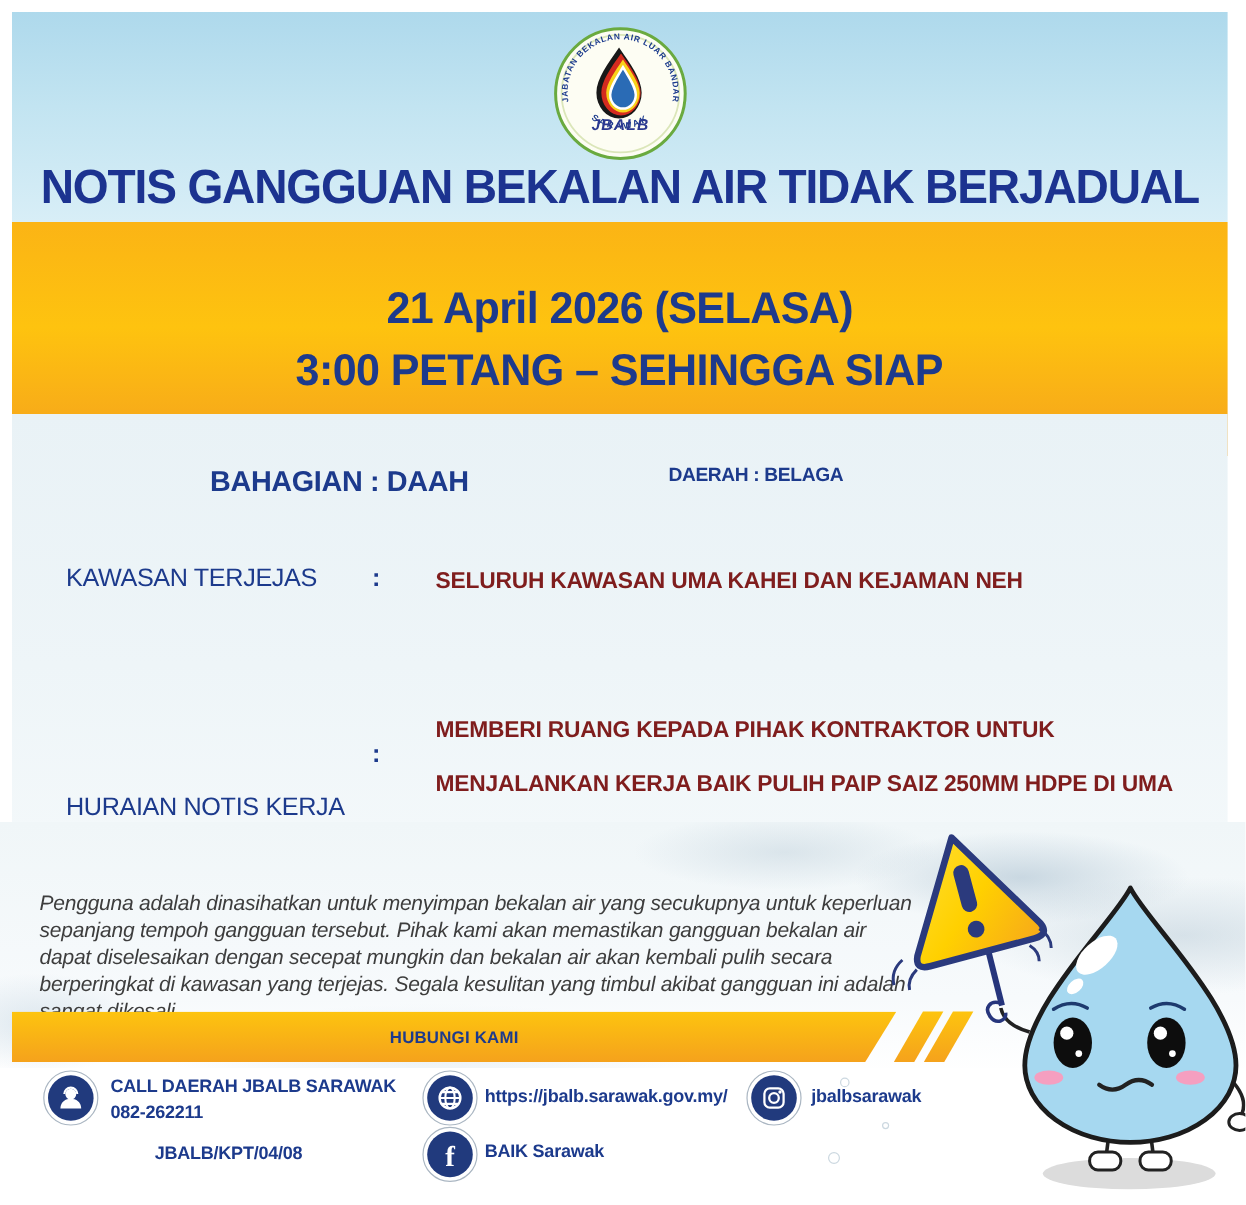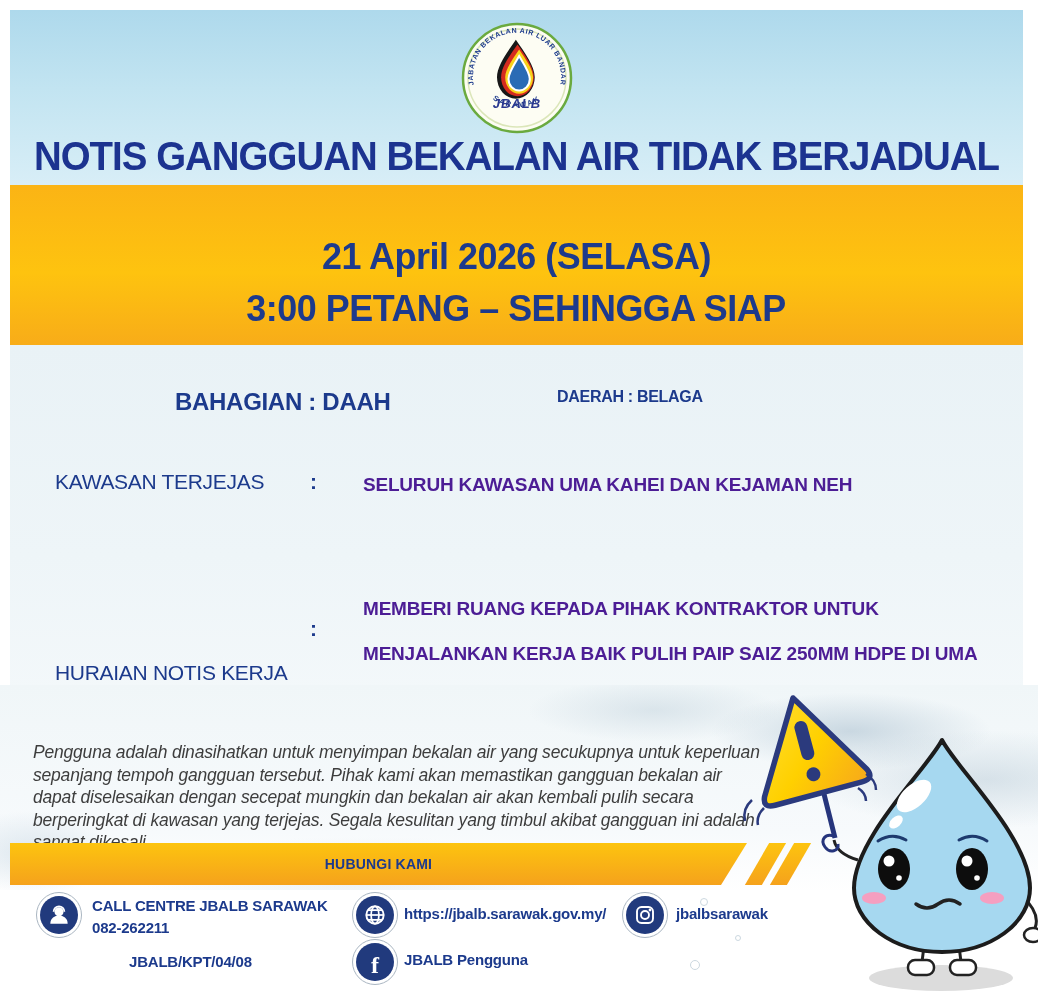--- a/index.html
+++ b/index.html
@@ -22,21 +22,21 @@
 
   
   .content-bg { position:absolute; left:10px; top:345px; width:1013px; height:350px;
     background:linear-gradient(180deg,#e9f2f6 0%,#eef5f8 60%,#f3f8fa 100%); }
   .loc-row { position:absolute; top:388px; left:0; width:1038px; height:32px; }
   .loc-bahagian { position:absolute; left:175px; font-size:24px; font-weight:bold; color:#1c3a8c; letter-spacing:-.3px; }
   .loc-daerah   { position:absolute; left:557px; font-size:16px; font-weight:bold; color:#1c3a8c; letter-spacing:-.3px; }
 
   .detail-label { position:absolute; left:55px; font-size:21px; font-weight:normal; color:#1c3a8c; letter-spacing:-.3px; }
   .detail-colon { position:absolute; left:310px; font-size:21px; font-weight:bold; color:#1c3a8c; }
-  .detail-line  { position:absolute; left:363px; font-size:19px; font-weight:bold; color:#4c1d95; letter-spacing:-.2px; white-space:nowrap; }
+  .detail-line  { position:absolute; left:363px; font-size:19px; font-weight:bold; color:#7f1d1d; letter-spacing:-.2px; white-space:nowrap; }
 
   
   .splash-band { position:absolute; left:0; top:685px; width:1038px; height:210px;
     background:
       radial-gradient(ellipse 200px 55px at 82% 22%, rgba(168,190,206,.55), transparent 70%),
       radial-gradient(ellipse 250px 70px at 95% 45%, rgba(185,203,215,.5), transparent 70%),
       radial-gradient(ellipse 180px 45px at 63% 12%, rgba(190,207,218,.45), transparent 70%),
       radial-gradient(ellipse 320px 60px at 35% 92%, rgba(200,216,226,.35), transparent 70%),
       radial-gradient(ellipse 120px 60px at 3% 80%, rgba(186,206,220,.45), transparent 70%),
       linear-gradient(180deg,#f0f6f8 0%,#f7fafc 70%,#ffffff 100%); }
@@ -139,21 +139,21 @@
 
   <div class="contact-icon" style="left:36px; top:892px;">
     <div class="disc">
       <svg viewBox="0 0 24 24" width="26" height="26">
         <circle cx="12" cy="9" r="4.2" fill="#ffffff"></circle>
         <path d="M4,20 c0,-5 4,-7.5 8,-7.5 c4,0 8,2.5 8,7.5 Z" fill="#ffffff"></path>
         <path d="M7,9 a5,5 0 0 1 10,0" fill="none" stroke="#ffffff" stroke-width="1.6"></path>
       </svg>
     </div>
   </div>
-  <span class="f-text" style="left:92px; top:897px;">CALL CENTRE JBALB SARAWAK</span>
+  <span class="f-text" style="left:92px; top:897px;">CALL DAERAH JBALB SARAWAK</span>
   <span class="f-text" style="left:92px; top:919px;">082-262211</span>
   <span class="f-text" style="left:92px; top:953px;margin-left:37px;">JBALB/KPT/04/08</span>
 
   <div class="contact-icon" style="left:352px; top:892px;">
     <div class="disc">
       <svg viewBox="0 0 24 24" width="26" height="26">
         <circle cx="12" cy="12" r="8" fill="none" stroke="#ffffff" stroke-width="1.8"></circle>
         <ellipse cx="12" cy="12" rx="3.6" ry="8" fill="none" stroke="#ffffff" stroke-width="1.6"></ellipse>
         <line x1="4" y1="12" x2="20" y2="12" stroke="#ffffff" stroke-width="1.6"></line>
         <line x1="5.2" y1="7.5" x2="18.8" y2="7.5" stroke="#ffffff" stroke-width="1.6"></line>
@@ -172,21 +172,21 @@
       </svg>
     </div>
   </div>
   <span class="f-text" style="left:676px; top:905px;">jbalbsarawak</span>
 
   <div class="contact-icon" style="left:352px; top:939px;">
     <div class="disc">
       <span style="color:#fff; font-size:24px; font-weight:bold; font-family:'Liberation Serif',serif; line-height:1; margin-top:6px;">f</span>
     </div>
   </div>
-  <span class="f-text" style="left:404px; top:951px;">JBALB Pengguna</span>
+  <span class="f-text" style="left:404px; top:951px;">BAIK Sarawak</span>
 
   <div class="bubble" style="left:700px; top:898px; width:8px; height:8px;"></div>
   <div class="bubble" style="left:735px; top:935px; width:6px; height:6px;"></div>
   <div class="bubble" style="left:690px; top:960px; width:10px; height:10px;"></div>
   <div class="bubble" style="left:1016px; top:900px; width:9px; height:9px;"></div>
 
   <div class="mascot">
     <svg viewBox="0 0 300 312" width="300" height="312">
       <defs>
         <linearGradient id="triGrad" x1="0" y1="0" x2="1" y2="1">

